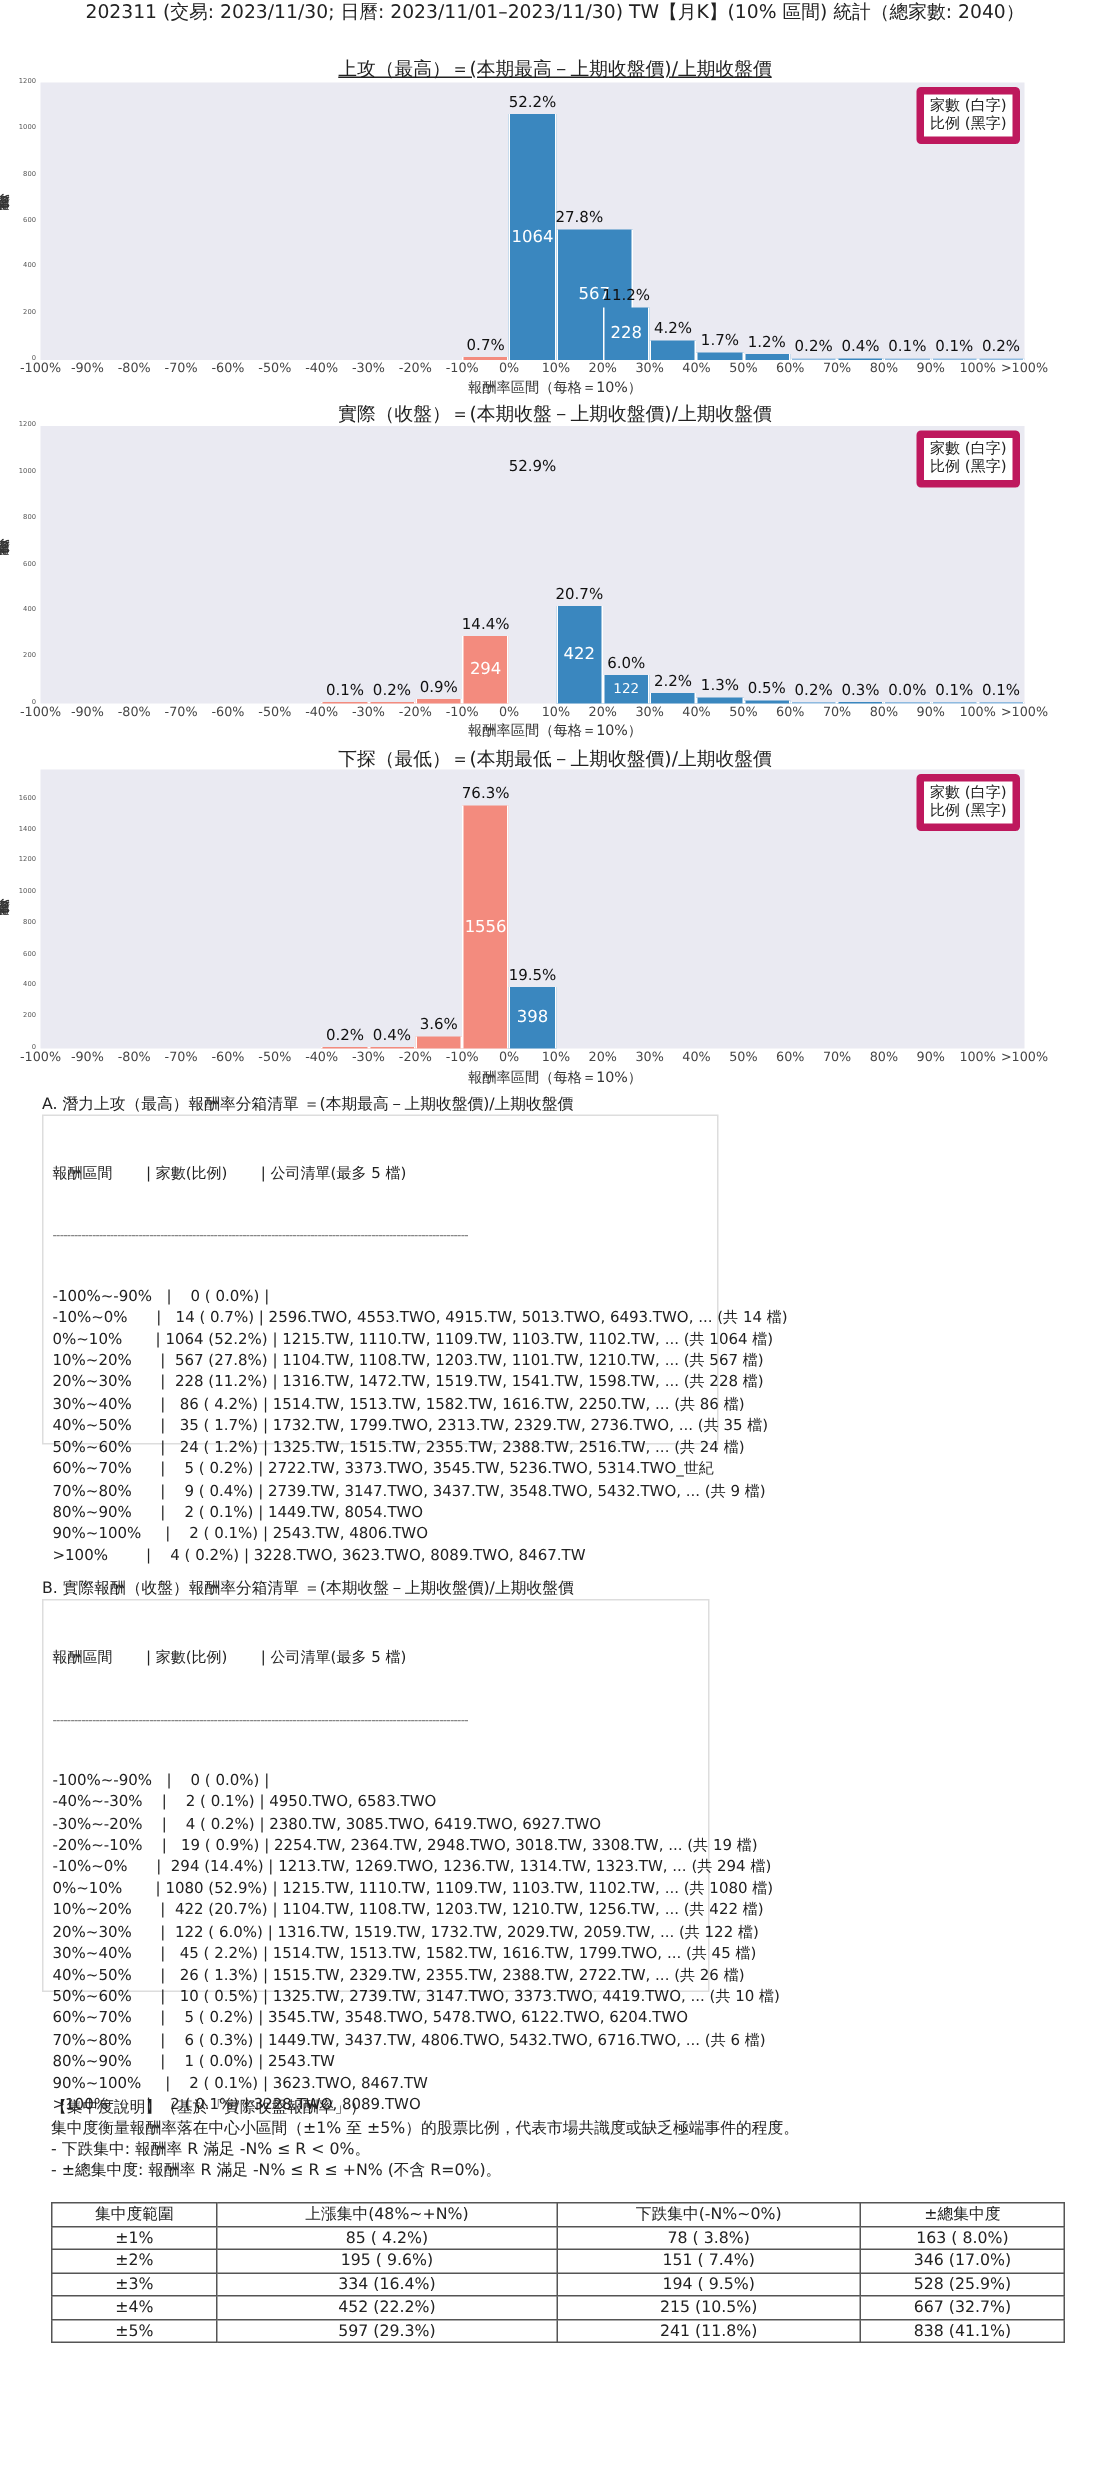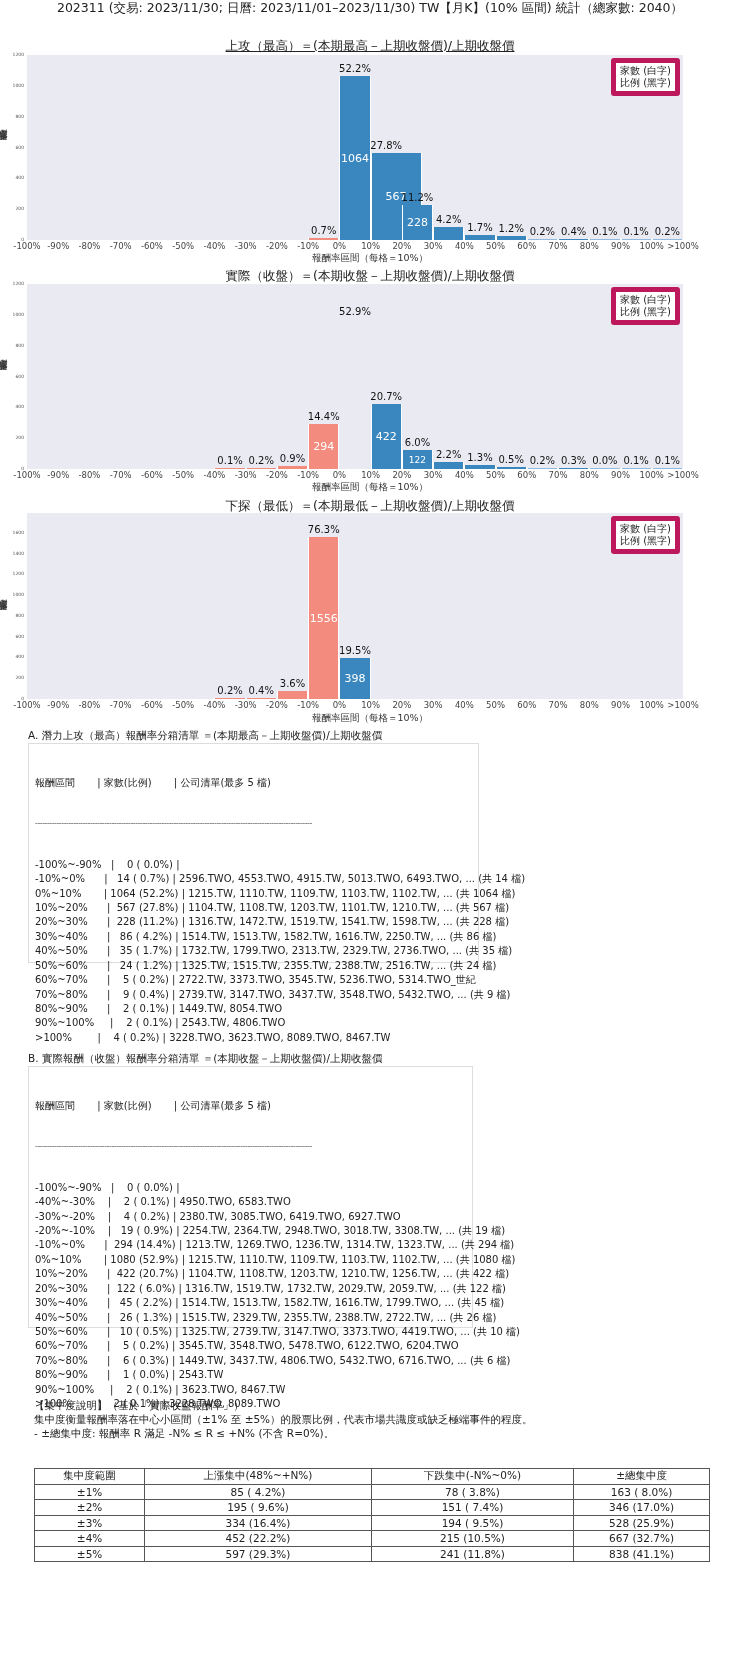--- a/index.html
+++ b/index.html
@@ -244,20 +244,21 @@
 <div class="sec-title" style="top:1052px;">B. 實際報酬（收盤）報酬率分箱清單 ＝(本期收盤－上期收盤價)/上期收盤價</div>
 <div class="listbox" id="listB" style="top:1066px;width:445px;height:262px;">
   <div>報酬區間       | 家數(比例)       | 公司清單(最多 5 檔)</div>
   <div class="sep">--------------------------------------------------------------------------------------------------------------------</div>
   <div id="listB-rows"><div>-100%~-90%   |    0 ( 0.0%) |</div><div>-40%~-30%    |    2 ( 0.1%) | 4950.TWO, 6583.TWO</div><div>-30%~-20%    |    4 ( 0.2%) | 2380.TW, 3085.TWO, 6419.TWO, 6927.TWO</div><div>-20%~-10%    |   19 ( 0.9%) | 2254.TW, 2364.TW, 2948.TWO, 3018.TW, 3308.TW, ... (共 19 檔)</div><div>-10%~0%      |  294 (14.4%) | 1213.TW, 1269.TWO, 1236.TW, 1314.TW, 1323.TW, ... (共 294 檔)</div><div>0%~10%       | 1080 (52.9%) | 1215.TW, 1110.TW, 1109.TW, 1103.TW, 1102.TW, ... (共 1080 檔)</div><div>10%~20%      |  422 (20.7%) | 1104.TW, 1108.TW, 1203.TW, 1210.TW, 1256.TW, ... (共 422 檔)</div><div>20%~30%      |  122 ( 6.0%) | 1316.TW, 1519.TW, 1732.TW, 2029.TW, 2059.TW, ... (共 122 檔)</div><div>30%~40%      |   45 ( 2.2%) | 1514.TW, 1513.TW, 1582.TW, 1616.TW, 1799.TWO, ... (共 45 檔)</div><div>40%~50%      |   26 ( 1.3%) | 1515.TW, 2329.TW, 2355.TW, 2388.TW, 2722.TW, ... (共 26 檔)</div><div>50%~60%      |   10 ( 0.5%) | 1325.TW, 2739.TW, 3147.TWO, 3373.TWO, 4419.TWO, ... (共 10 檔)</div><div>60%~70%      |    5 ( 0.2%) | 3545.TW, 3548.TWO, 5478.TWO, 6122.TWO, 6204.TWO</div><div>70%~80%      |    6 ( 0.3%) | 1449.TW, 3437.TW, 4806.TWO, 5432.TWO, 6716.TWO, ... (共 6 檔)</div><div>80%~90%      |    1 ( 0.0%) | 2543.TW</div><div>90%~100%     |    2 ( 0.1%) | 3623.TWO, 8467.TW</div><div>&gt;100%        |    2 ( 0.1%) | 3228.TWO, 8089.TWO</div></div>
 </div>
 
 <div class="conc" style="top:1398px;">
   <div>【集中度說明】（基於「實際收盤報酬率」）</div>
   <div>集中度衡量報酬率落在中心小區間（±1% 至 ±5%）的股票比例，代表市場共識度或缺乏極端事件的程度。</div>
+  <div>- 下跌集中: 報酬率 R 滿足 -N% ≤ R &lt; 0%。</div>
   <div>- ±總集中度: 報酬率 R 滿足 -N% ≤ R ≤ +N% (不含 R=0%)。</div>
 </div>
 
 <table class="ct">
   <thead>
     <tr>
       <th>集中度範圍</th>
       <th>上漲集中(48%~+N%)</th>
       <th>下跌集中(-N%~0%)</th>
       <th>±總集中度</th>

